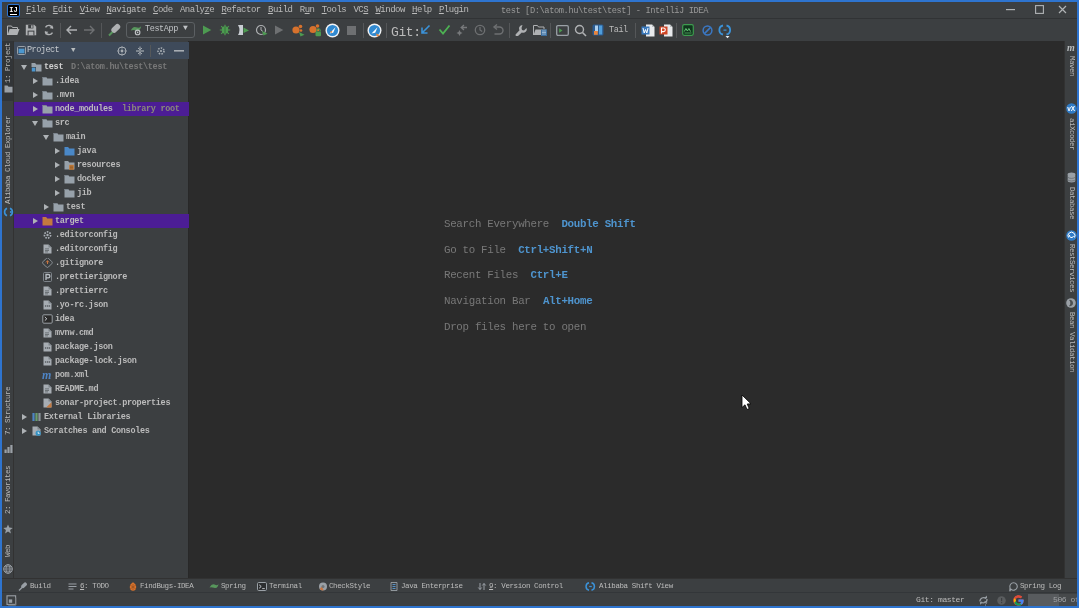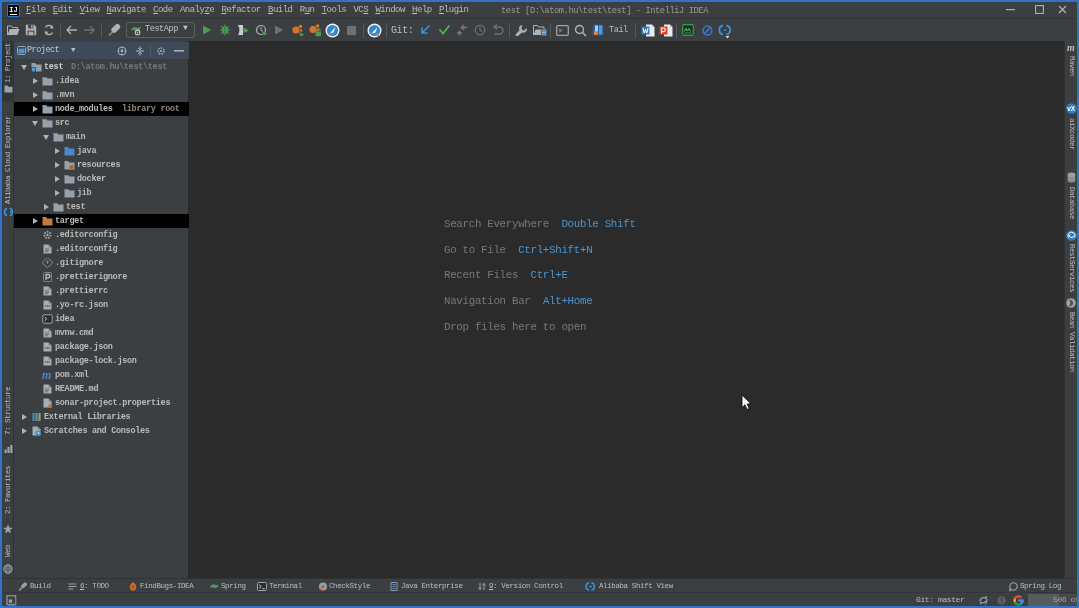--- a/index.html
+++ b/index.html
@@ -25,23 +25,23 @@
 .vtext-dn { writing-mode:vertical-rl; font-size:7.5px; color:#bbbbbb; letter-spacing:-0.5px; position:absolute; }
 .phead { position:absolute; left:0; top:1px; width:175px; height:17px; background:#3e4a5a; }
 .phead .ptitle { position:absolute; left:13px; top:3px; font-size:8.5px; color:#c6cace; letter-spacing:-0.5px;}
 .tree { position:absolute; left:0; top:19px; width:175px; font-size:8.5px; color:#bbbbbb; letter-spacing:-0.3px; }
 .trow { position:relative; height:14px; line-height:14px; white-space:nowrap; }
 .ar { position:absolute; top:4px; width:0; height:0; border-left:5px solid #aeb2b5; border-top:3.2px solid transparent; border-bottom:3.2px solid transparent; }
 .ad { position:absolute; top:5px; width:0; height:0; border-top:5px solid #aeb2b5; border-left:3.2px solid transparent; border-right:3.2px solid transparent; }
 .trow .ic { position:absolute; top:2px; width:11px; height:10px; }
 .trow .lbl { position:absolute; top:0;font-weight:bold; }
 .trow .sub { color:#787878; }
-.hl { background:#000000; }
+.hl { background:#4c1d95; }
 .ed-lines { position:absolute; left:255px; top:171px; font-size:10.8px; color:#787878; letter-spacing:-0.3px; line-height:25.7px; white-space:pre; }
-.ed-lines b { color:#4e94ce; font-weight:normal; }
+.ed-lines b { color:#4e94ce; font-weight:bold; }
 .toolrow { position:absolute; left:2px; top:578px; width:1075px; height:14px; background:#3c3f41; border-top:1px solid #323232; font-size:7.5px; color:#bbbbbb; }
 .statusbar { position:absolute; left:2px; top:592px; width:1075px; height:14px; background:#3c3f41; border-top:1px solid #333639; font-size:8px; color:#bbbbbb; }
 .titem { position:absolute; top:0; height:14px; line-height:14px; white-space:nowrap; letter-spacing:-0.4px;}
 svg { display:block; }
 .abs { position:absolute; }
 </style>
 </head>
 <body>
 <svg width="0" height="0" style="position:absolute">
 <defs>
@@ -212,21 +212,21 @@
       <rect width="9" height="9" fill="#6e7072"></rect>
     </svg>
   <span class="tbsep" style="left:361px"></span>
   <svg class="abs" style="left:365px;top:4px" width="15" height="15" viewBox="0 0 15 15">
       <circle cx="7.5" cy="7.5" r="7" fill="#f2f3f4"></circle>
       <circle cx="7.5" cy="7.5" r="5.6" fill="#3089d0"></circle>
       <path d="M4.5,10.5 L10.5,4.2 8.2,9.8 z" fill="#fff"></path>
       <path d="M9,10.5 l4,1.8 -3,1.5 z" fill="#e8853d"></path>
     </svg>
   <span class="tbsep" style="left:384px"></span>
-  <span class="abs" style="left:389px;top:6px;font-size:10px;color:#bbbbbb;letter-spacing:-0.4px">Git:</span>
+  <span class="abs" style="left:389px;top:6px;font-size:13px;color:#bbbbbb;letter-spacing:-0.4px">Git:</span>
   <svg class="abs" style="left:417px;top:5px" width="12" height="12" viewBox="0 0 12 12">
       <path d="M10.5,1.5 L3,9 M3,3.5 V9 h5.5" fill="none" stroke="#3b92d8" stroke-width="1.6"></path>
     </svg>
   <svg class="abs" style="left:436px;top:5px" width="13" height="11" viewBox="0 0 13 11">
       <path d="M1.5,5.5 L5,9.5 11.5,1.5" fill="none" stroke="#4db253" stroke-width="1.8"></path>
     </svg>
   <svg class="abs" style="left:454px;top:5px" width="12" height="12" viewBox="0 0 12 12">
       <path d="M11,3.5 h-5 M8,1 L5.2,3.5 8,6" fill="none" stroke="#77797b" stroke-width="1.3"></path>
       <path d="M3.5,6 l1,2 2,1 -2,1 -1,2 -1,-2 -2,-1 2,-1 z" fill="#77797b"></path>
     </svg>

